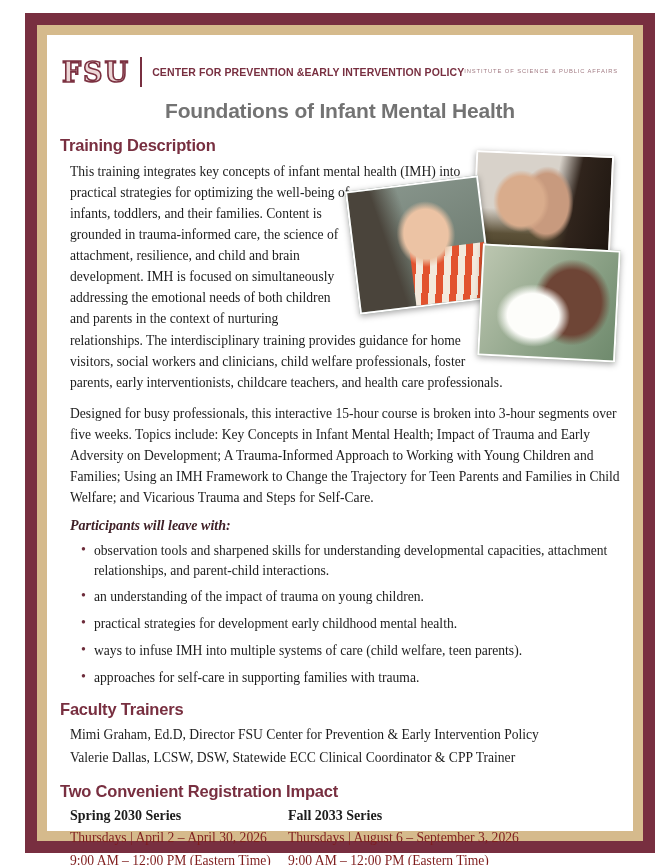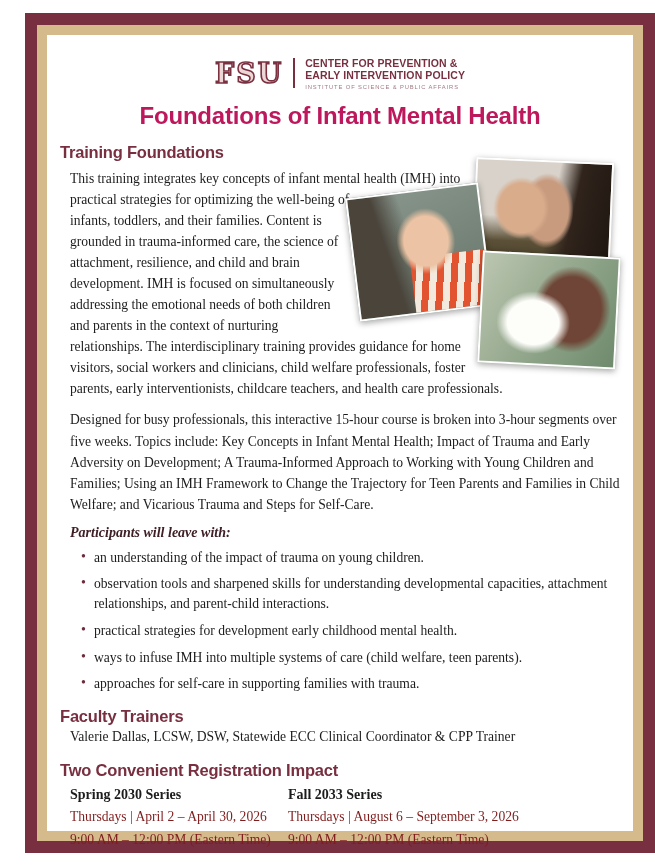--- a/index.html
+++ b/index.html
@@ -8,28 +8,28 @@
   .page { position:relative; width:655px; height:865px; background:#ffffff; overflow:hidden; }
   .frame-garnet { position:absolute; left:25px; top:13px; width:630px; height:840px; border:12px solid #782F40; }
   .frame-tan { width:100%; height:100%; border:10px solid #D5BA8C; background:#ffffff; }
   .content { width:100%; height:100%; padding:20px 13px 0 13px; position:relative; }
 
   
   .logo-row { display:flex; justify-content:center; align-items:center; gap:10px; margin-top:2px; }
   .fsu-mark { font-family:"DejaVu Serif", serif; font-weight:bold; font-size:27px; line-height:1;
               color:#ecd6d6; -webkit-text-stroke:1.6px #7b3040; letter-spacing:2px; }
   .logo-divider { width:2px; height:30px; background:#782F40; }
-  .logo-text { display:flex; flex-direction:column; }
+  .logo-text { display:flex; }
   .logo-line { font-family:"Liberation Sans", sans-serif; font-weight:bold; font-size:10.5px;
                line-height:1.18; color:#782F40; letter-spacing:0.1px; }
   .logo-sub { font-family:"Liberation Sans", sans-serif; font-size:5.8px; letter-spacing:0.9px;
               color:#a17a82; margin-top:2px; }
 
-  .title { font-family:"Liberation Sans", sans-serif; font-weight:bold; font-size:24px;
-           color:#be185d; text-align:center; margin-top:12px; letter-spacing:-0.2px; }
+  .title { font-family:"Liberation Sans", sans-serif; font-weight:bold; font-size:21px;
+           color:#737373; text-align:center; margin-top:12px; letter-spacing:-0.2px; }
 
   h2.section-head { font-family:"Liberation Sans", sans-serif; font-weight:bold; font-size:16.5px;
                     color:#782F40; letter-spacing:-0.2px; margin-top:13px; }
 
   .desc-body { margin-top:6px; }
   .desc-body p { font-size:13.6px; line-height:1.55; color:#1c1c1c; margin-left:10px; margin-bottom:10px; text-align:left; }
 
   
   .collage { float:right; position:relative; width:268px; height:206px; margin-top:-8px;
              shape-outside: polygon(122px 0px, 268px 0px, 268px 206px, 128px 206px, 128px 152px, 0px 152px, 0px 30px, 122px 30px);
@@ -85,42 +85,43 @@
           <div class="logo-text">
             <span class="logo-line">CENTER FOR PREVENTION &amp;</span>
             <span class="logo-line">EARLY INTERVENTION POLICY</span>
             <span class="logo-sub">INSTITUTE OF SCIENCE &amp; PUBLIC AFFAIRS</span>
           </div>
         </div>
 
         <h1 class="title">Foundations of Infant Mental Health</h1>
 
         <section>
-          <h2 class="section-head">Training Foundations</h2>
+          <h2 class="section-head">Training Description</h2>
           <div class="desc-body">
             <div class="collage">
               <div class="photo photo-a"></div>
               <div class="photo photo-b"></div>
               <div class="photo photo-c"></div>
             </div>
             <p>This training integrates key concepts of infant mental health (IMH) into practical strategies for optimizing the well-being of infants, toddlers, and their families. Content is grounded in trauma-informed care, the science of attachment, resilience, and child and brain development. IMH is focused on simultaneously addressing the emotional needs of both children and parents in the context of nurturing relationships. The interdisciplinary training provides guidance for home visitors, social workers and clinicians, child welfare professionals, foster parents, early interventionists, childcare teachers, and health care professionals.</p>
             <p>Designed for busy professionals, this interactive 15-hour course is broken into 3-hour segments over five weeks. Topics include: Key Concepts in Infant Mental Health; Impact of Trauma and Early Adversity on Development; A Trauma-Informed Approach to Working with Young Children and Families; Using an IMH Framework to Change the Trajectory for Teen Parents and Families in Child Welfare; and Vicarious Trauma and Steps for Self-Care.</p>
           </div>
           <p class="lead">Participants will leave with:</p>
           <ul class="takeaways">
+            <li>observation tools and sharpened skills for understanding developmental capacities, attachment relationships, and parent-child interactions.</li>
             <li>an understanding of the impact of trauma on young children.</li>
-            <li>observation tools and sharpened skills for understanding developmental capacities, attachment relationships, and parent-child interactions.</li>
             <li>practical strategies for development early childhood mental health.</li>
             <li>ways to infuse IMH into multiple systems of care (child welfare, teen parents).</li>
             <li>approaches for self-care in supporting families with trauma.</li>
           </ul>
         </section>
 
         <section class="faculty-block">
           <h2 class="section-head">Faculty Trainers</h2>
+          <p class="faculty-line" style="margin-top:5px;">Mimi Graham, Ed.D, Director FSU Center for Prevention &amp; Early Intervention Policy</p>
           <p class="faculty-line">Valerie Dallas, LCSW, DSW, Statewide ECC Clinical Coordinator &amp; CPP Trainer</p>
         </section>
 
         <section>
           <h2 class="section-head">Two Convenient Registration Impact</h2>
           <div class="reg-cols">
             <div class="reg-col">
               <div class="reg-title">Spring 2030 Series</div>
               <div class="reg-line">Thursdays | April 2 – April 30, 2026</div>
               <div class="reg-line">9:00 AM – 12:00 PM (Eastern Time)</div>

